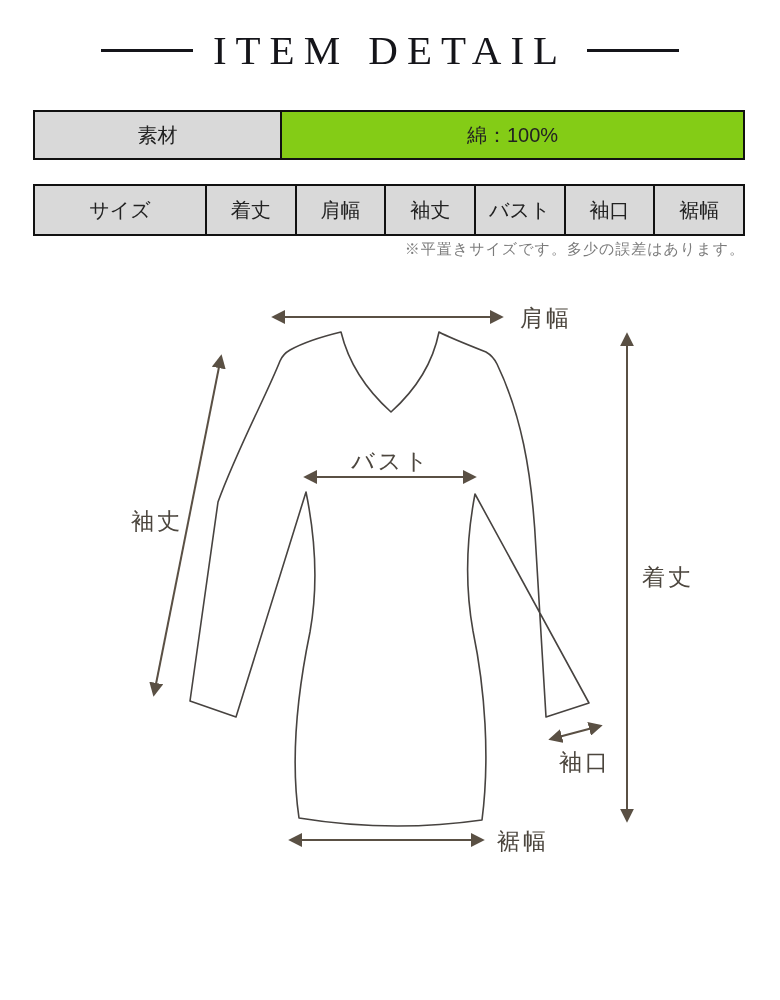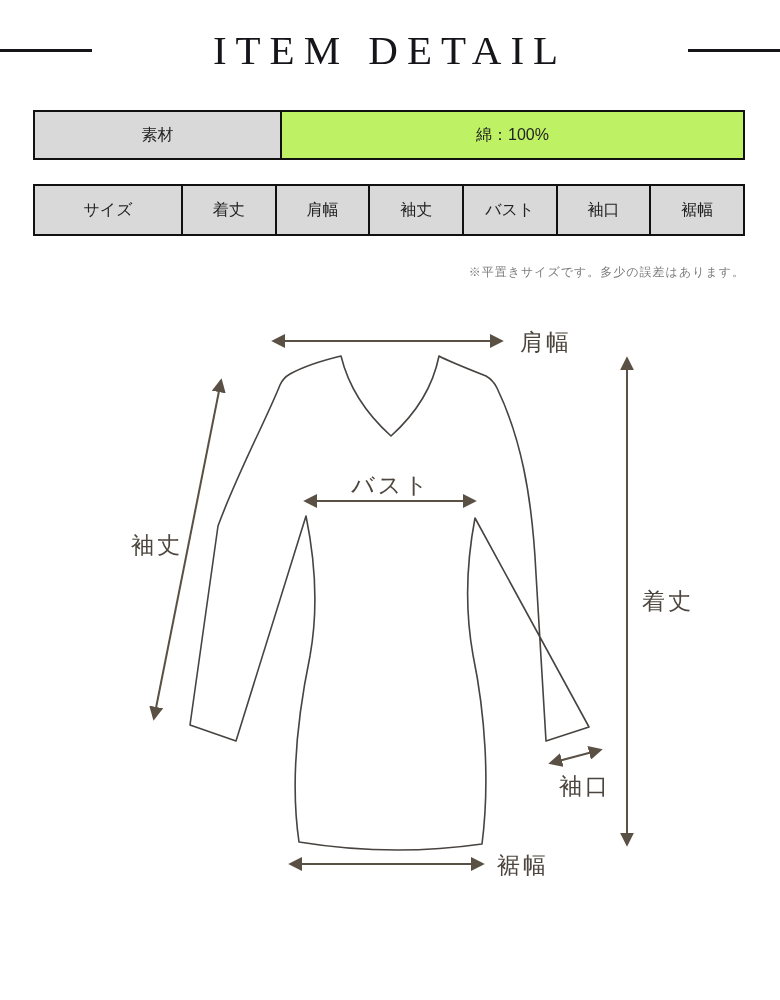--- a/index.html
+++ b/index.html
@@ -10,21 +10,21 @@
     color: #2b2b2b;
   }
   .page { width: 780px; height: 1000px; overflow: hidden; background: #fff; }
 
   
   .title-row {
     padding-top: 22px;
     height: 78px;
     display: flex;
     align-items: center;
-    justify-content: space-between;
+    justify-content: center;
     gap: 20px;
   }
   .title-line { width: 92px; height: 3px; background: #15151a; }
   .page-title {
     font-family: "Liberation Serif", "DejaVu Serif", serif;
     font-size: 41px;
     font-weight: 500;
     letter-spacing: 9px;
     color: #15151a;
     white-space: nowrap;
@@ -35,40 +35,40 @@
   table {
     border-collapse: collapse;
     table-layout: fixed;
     margin-left: 33px;
     width: 712px;
     text-align: center;
   }
   th, td {
     border: 2px solid #111111;
     font-weight: normal;
-    font-size: 16px;
+    font-size: 20px;
     color: #222;
     padding: 0 4px;
     overflow: hidden;
     white-space: nowrap;
   }
   th { background: #d9d9d9; }
-  td { background: #bef264; margin-top: 27px; }
+  td { background: #84cc16; margin-top: 27px; }
   .spec-table { margin-top: 32px; }
   .spec-table th, .spec-table td { height: 48px; }
   .spec-table .col-label { width: 247px; }
   .size-table { margin-top: 24px; }
   .size-table th, .size-table td { height: 50px; }
-  .size-table .col-size { width: 148px; }
+  .size-table .col-size { width: 172px; }
 
   
   .note {
-    margin: 28px 35px 0 0;
+    margin: 4px 35px 0 0;
     text-align: right;
-    font-size: 12px;
+    font-size: 15px;
     letter-spacing: 1px;
     color: #7b7b7b;
     height: 22px;
   }
 
   
   .diagram-svg { display: block; width: 780px; height: 626px; }
   .measure-label {
     font-family: "Liberation Sans", sans-serif;
     font-size: 23px;

